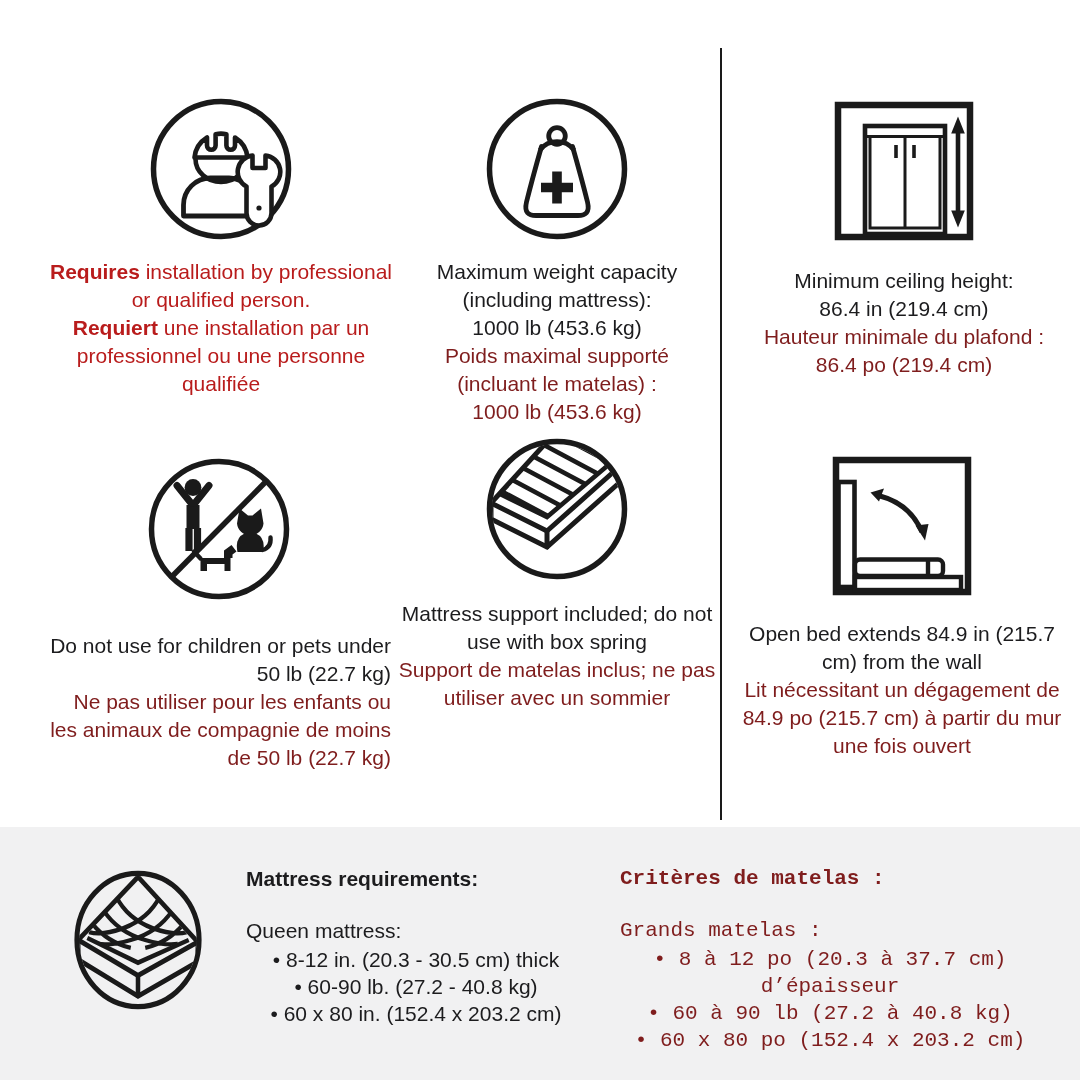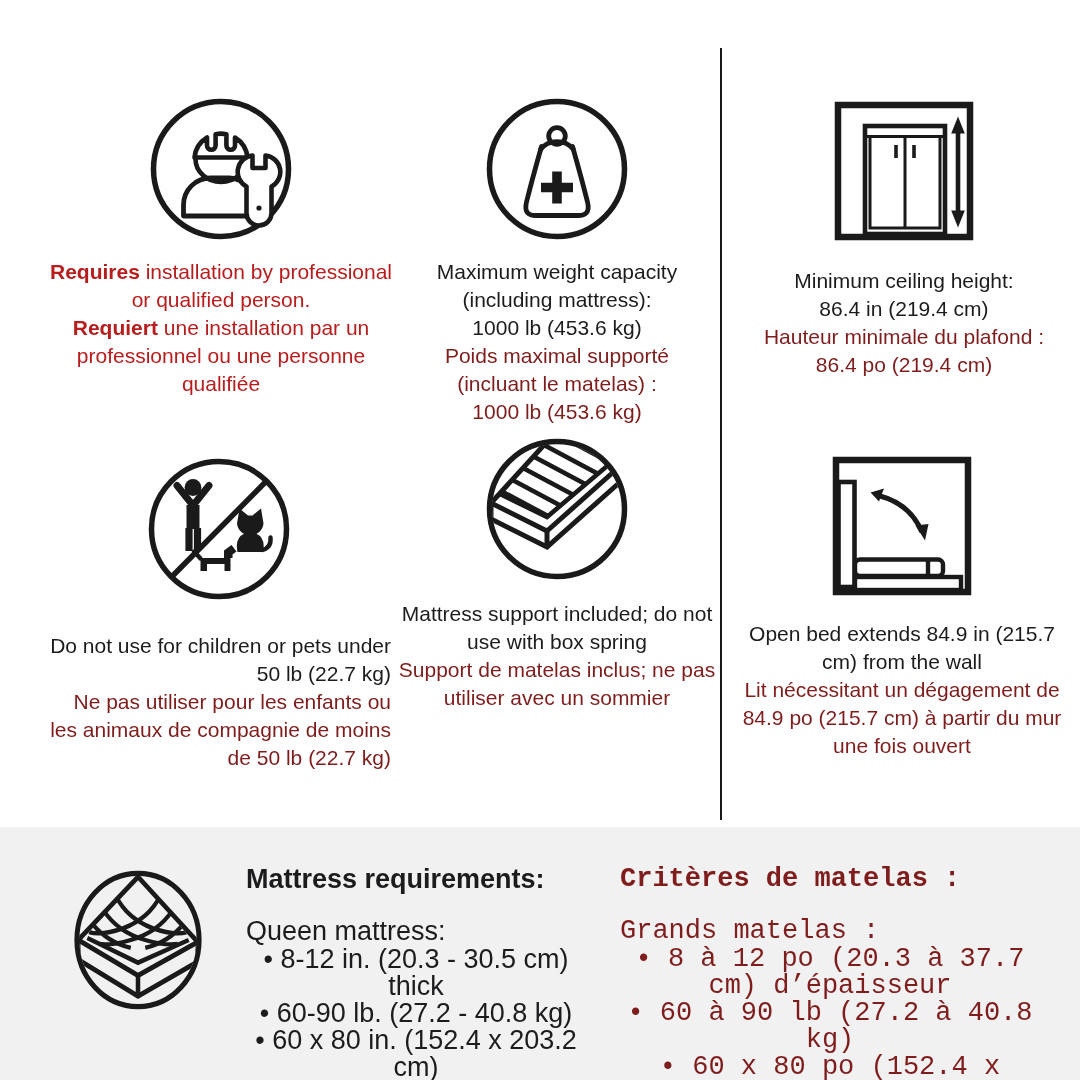--- a/index.html
+++ b/index.html
@@ -9,21 +9,21 @@
   }
   .feature{position:absolute;}
   .feature .icon{position:absolute;top:0;left:50%;transform:translateX(-50%);}
   .feature .txt{position:absolute;left:0;right:0;text-align:center;font-size:21px;line-height:28px;}
   .bold{font-weight:normal;}
   .gray{color:#7f1d1d;}
   .red{color:#b91c1c;}
   .divider{position:absolute;left:720px;top:48px;width:2px;height:772px;background:#1a1a1a;}
   .band{position:absolute;left:0;top:827px;width:1080px;height:253px;background:#f1f1f2;}
   .band .icon{position:absolute;left:71px;top:40px;}
-  .mcol{position:absolute;top:39px;font-size:27px;line-height:26px;}
+  .mcol{position:absolute;top:39px;font-size:21px;line-height:26px;}
   .mcol .heading{font-weight:bold;}
   .mcol .sub{margin-top:26px;}
   .mcol .bullets{margin-top:2px;line-height:27px;text-align:center;}
   .mcol .bullets div::before{content:"• ";}
   svg{display:block;}
   .st{fill:none;stroke:#1a1a1a;}
 </style>
 </head>
 <body>
 

